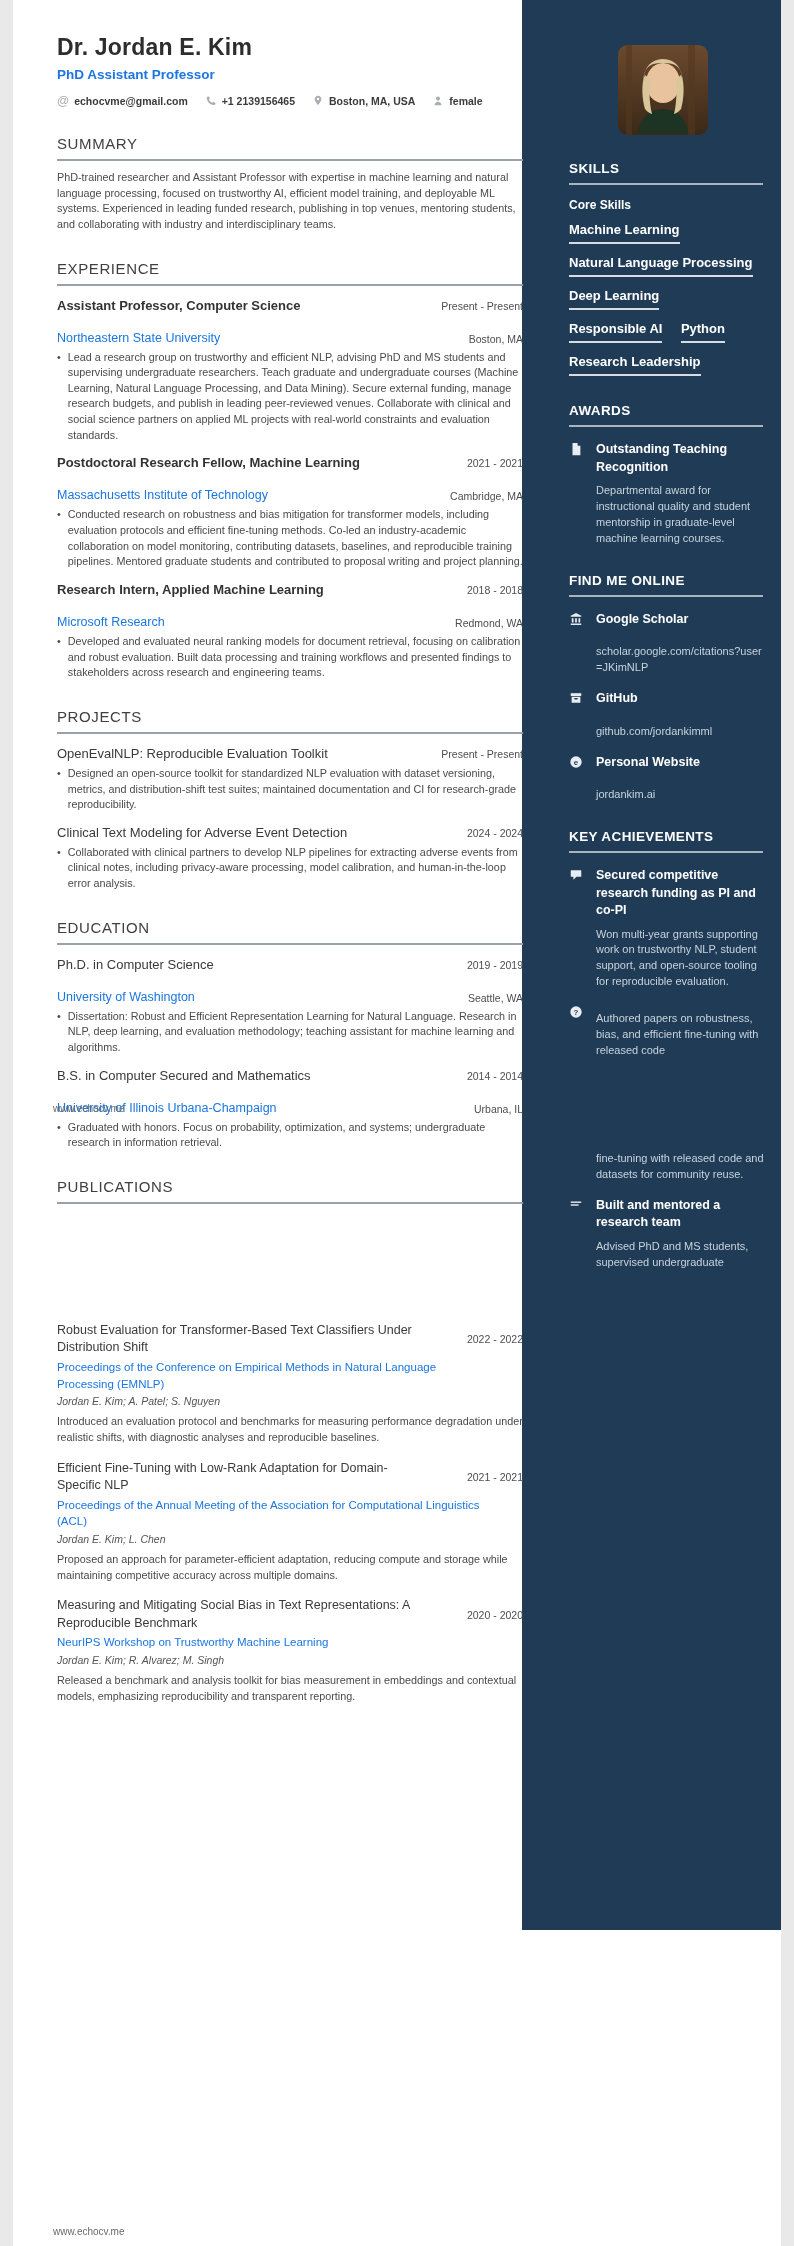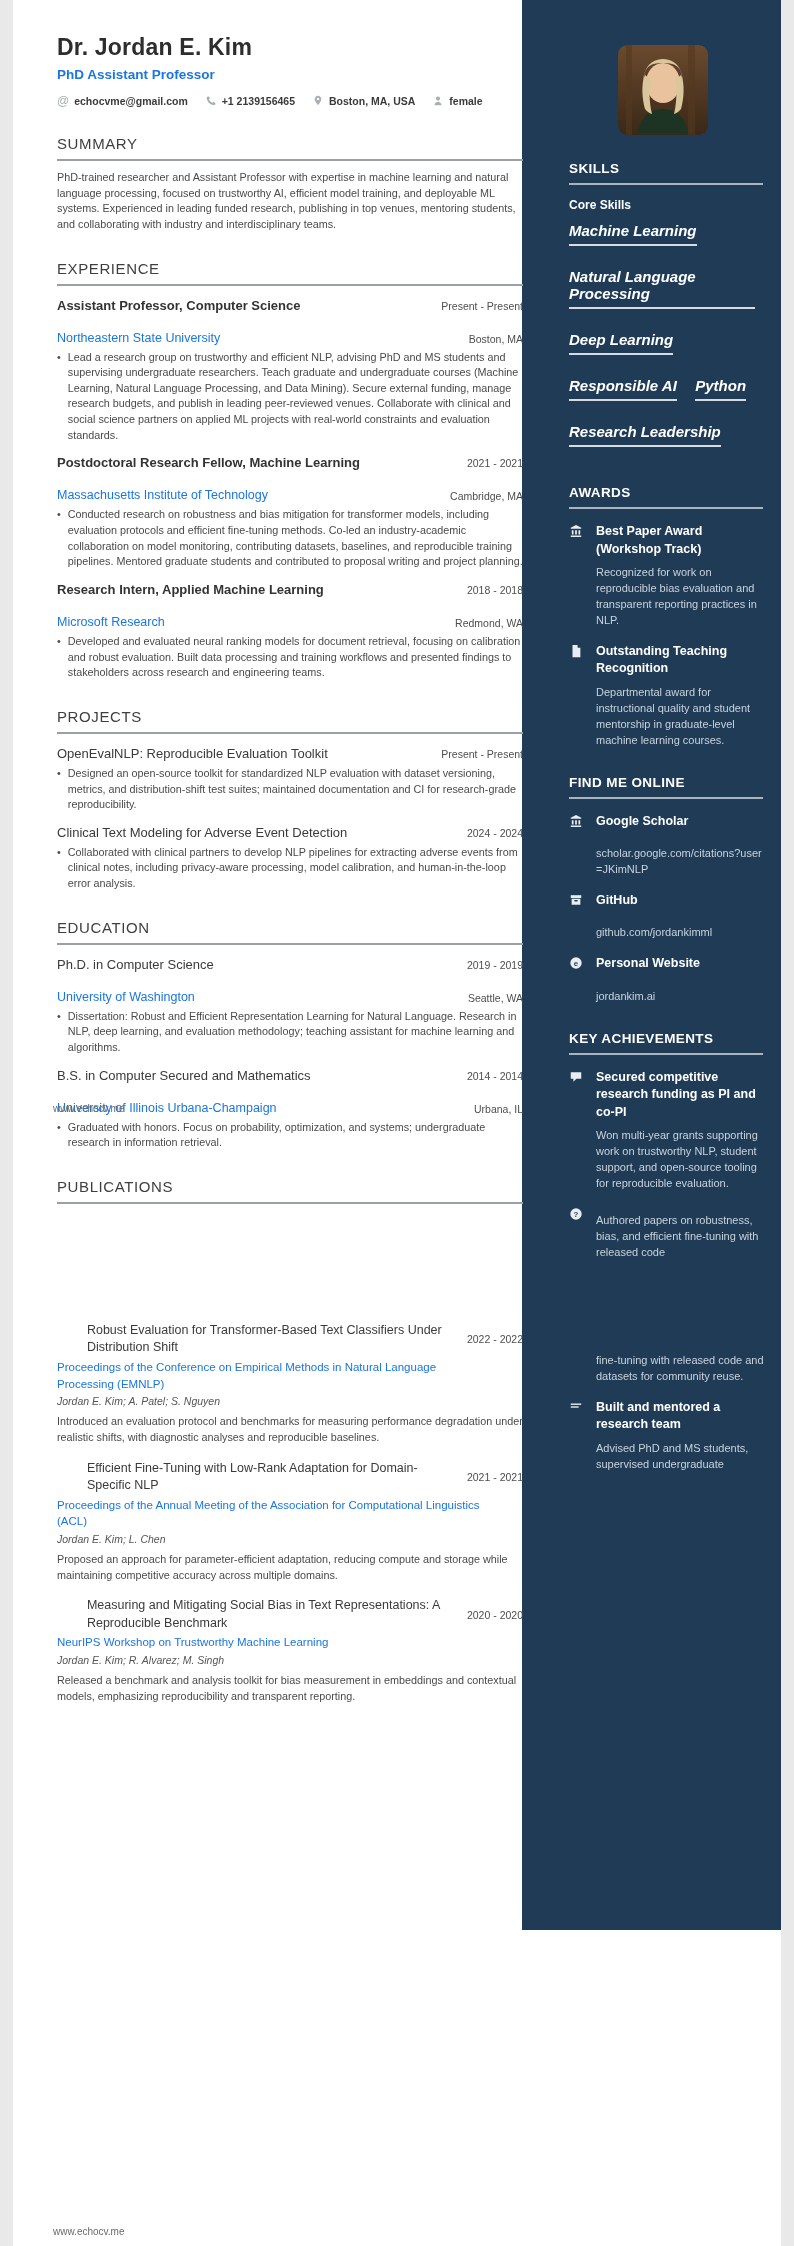--- a/index.html
+++ b/index.html
@@ -28,41 +28,41 @@
   .entry-title.plain{font-weight:400;color:#3a3a3a;}
   .entry-date{font-size:10.5px;color:#4e4e4e;white-space:nowrap;}
   .entry-sub{display:flex;justify-content:space-between;align-items:flex-end;gap:10px;margin-top:18px;}
   .entry-org{font-size:12.5px;color:#1b76e0;}
   .entry-loc{font-size:10.5px;color:#4e4e4e;white-space:nowrap;}
   .bullet-row{display:flex;gap:7px;margin-top:5px;font-size:10.8px;line-height:1.45;color:#4a4a4a;}
   .bullet-dot{flex:0 0 auto;}
 
   .pub-list{margin-top:118px;}
   .pub{margin-top:14px;}
-  .pub-head{display:flex;justify-content:flex-end;align-items:center;gap:10px;}
+  .pub-head{display:flex;justify-content:space-between;align-items:center;gap:10px;}
   .pub-title{font-size:12.5px;color:#3a3a3a;line-height:1.4;max-width:370px;}
   .pub-venue{margin-top:2px;font-size:11.5px;color:#1b76e0;line-height:1.45;max-width:430px;}
   .pub-authors{margin-top:3px;font-size:10.5px;font-style:italic;color:#555;}
   .pub-desc{margin-top:7px;font-size:10.8px;line-height:1.45;color:#4a4a4a;}
 
   .footer-url{position:absolute;left:40px;font-size:10px;color:#6b6b6b;}
   .footer-1{top:1103px;}
   .footer-2{top:2226px;}
 
   
   .sidebar{position:absolute;left:535px;top:0;width:259px;box-sizing:border-box;
            padding:45px 44px 0 21px;color:#ffffff;}
   .avatar{width:90px;height:90px;border-radius:9px;margin-left:49px;display:block;}
   .sb-heading{font-size:13.5px;font-weight:700;letter-spacing:.4px;color:#fff;}
   .sb-rule{height:2px;background:#aab4bf;margin-top:7px;border:none;}
   .sb-section{margin-top:26px;}
   .skills-group{margin-top:13px;font-size:12px;font-weight:700;}
   .skill-tags{width:200px;}
-  .skill-tag{display:inline-block;margin:10px 14px 12px 0;padding-bottom:5px;
-             font-size:15px;font-weight:700;border-bottom:2px solid #d6dce2;font-style:italic;}
+  .skill-tag{display:inline-block;margin:10px 14px 1px 0;padding-bottom:5px;
+             font-size:13px;font-weight:700;border-bottom:2px solid #d6dce2;}
   .sb-item{display:flex;gap:12px;margin-top:14px;}
   .sb-icon{flex:0 0 15px;padding-top:1px;}
   .sb-icon svg{display:block;}
   .sb-item-body{flex:1;}
   .sb-item-title{font-size:12.5px;font-weight:700;line-height:1.4;color:#fff;}
   .sb-item-text{margin-top:7px;font-size:11px;line-height:1.45;color:#c9d3dc;}
   .sb-link-url{margin-top:16px;font-size:11px;line-height:1.45;color:#c9d3dc;word-break:break-all;}
   .overflow-cont{margin-top:92px;margin-left:27px;font-size:11px;line-height:1.45;color:#c9d3dc;width:168px;}
 </style>
 </head>
@@ -294,31 +294,20 @@
         <span class="skill-tag">Responsible AI</span>
         <span class="skill-tag">Python</span>
         <span class="skill-tag">Research Leadership</span>
       </div>
     </div>
 
     <div class="sb-section">
       <div class="sb-heading">AWARDS</div>
       <hr class="sb-rule">
 
-      <div class="sb-item">
-        <span class="sb-icon">
-          <svg width="14" height="14" viewBox="0 0 16 16" fill="#e8edf2">
-              <path d="M8 1 2 4.2v1.3h12V4.2zM3.2 7h2v5h-2zm3.8 0h2v5H7zm3.8 0h2v5h-2zM2 13.2h12v1.6H2z"></path>
-            </svg>
-        </span>
-        <span class="sb-item-body">
-          <div class="sb-item-title">Best Paper Award (Workshop Track)</div>
-          <div class="sb-item-text">Recognized for work on reproducible bias evaluation and transparent reporting practices in NLP.</div>
-        </span>
-      </div>
 
       <div class="sb-item">
         <span class="sb-icon">
           <svg width="14" height="14" viewBox="0 0 16 16" fill="#e8edf2">
               <path d="M4 1h6l3 3v11H4zm6 0v3h3z"></path>
               <path d="M10 1v3h3z" fill="#1f3b56"></path>
             </svg>
         </span>
         <span class="sb-item-body">
           <div class="sb-item-title">Outstanding Teaching Recognition</div>

